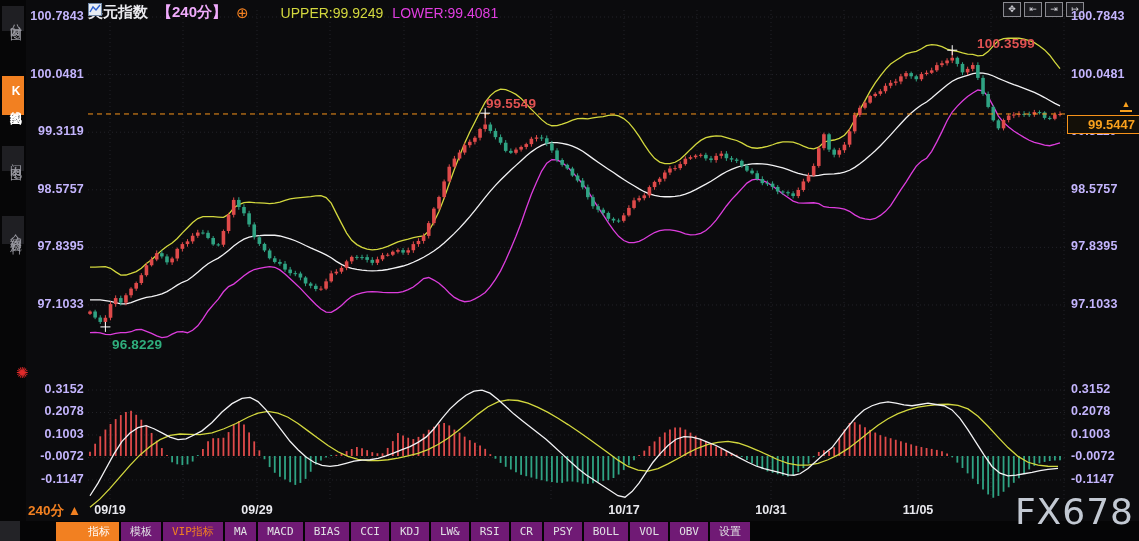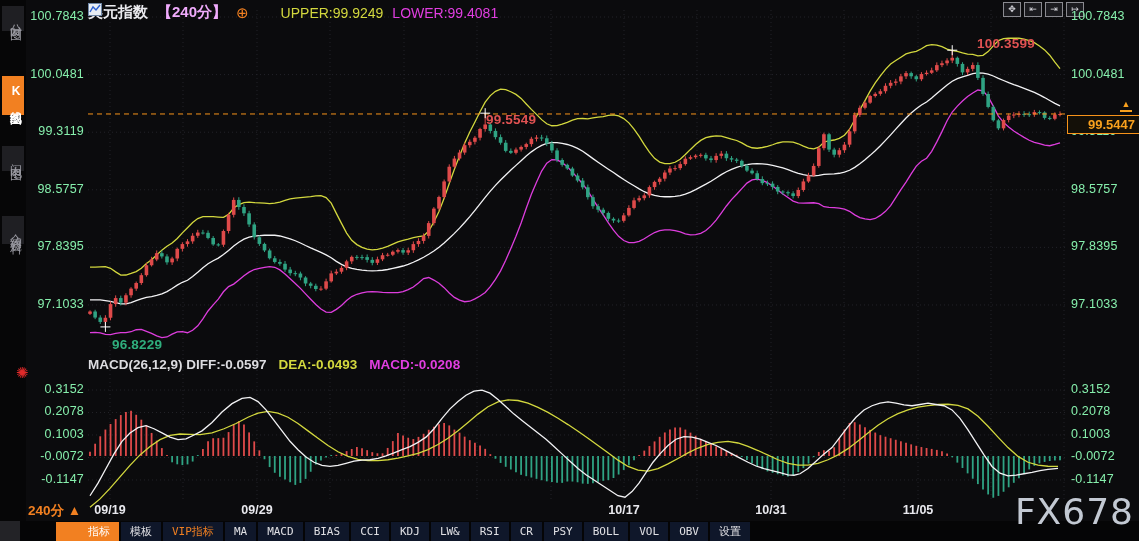--- a/index.html
+++ b/index.html
@@ -20,41 +20,41 @@
   #header .cplus{color:#f28021;font-size:15px;line-height:14px;}
   #header .boll{color:#dcdce0;font-size:14px;}
   #header .upper{color:#d3d83e;font-size:14px;}
   #header .lower{color:#e13ee1;font-size:14px;}
   .mini-chart{display:inline-block;width:14px;height:13px;}
   
   #toptools{position:absolute;left:1003px;top:2px;display:flex;gap:3px;}
   .tool{width:16px;height:13px;border:1px solid #8a8a90;background:#1b1b1f;color:#d6d6dc;
         font-size:9px;line-height:12px;text-align:center;cursor:pointer;}
   
-  .axis-label{position:absolute;font-size:12.5px;color:#86efac;font-weight:400;letter-spacing:.2px;}
+  .axis-label{position:absolute;font-size:12.5px;color:#c4b5fd;font-weight:700;letter-spacing:.2px;}
   .axis-label.right{text-align:left;}
   .x-label{position:absolute;top:503px;width:64px;text-align:center;color:#e9e9ee;
            font-size:12.5px;font-weight:bold;}
   
   .marker-label{position:absolute;font-size:13.5px;font-weight:bold;letter-spacing:.2px;}
   
   #price-box{position:absolute;left:1067px;top:115px;width:66px;height:17px;line-height:17px;
              border:1px solid #f7931a;background:#141008;color:#f8a01d;font-size:13px;
              font-weight:bold;padding-left:20px;z-index:6;}
   #price-anchor{position:absolute;left:1120px;top:99px;width:12px;text-align:center;color:#f8a01d;
                 font-size:9px;border-bottom:2px solid #f8a01d;line-height:11px;z-index:6;}
   
   #macd-header{position:absolute;left:88px;top:357px;display:flex;gap:12px;white-space:nowrap;
                font-size:13.5px;font-weight:600;}
   #macd-header .m1{color:#dcdce0;} #macd-header .m2{color:#d3d83e;} #macd-header .m3{color:#e13ee1;}
   
   #interval-tag{position:absolute;left:28px;top:502px;color:#f28021;font-size:13.5px;font-weight:bold;}
   #toolbar-bg{position:absolute;left:0;top:521px;width:1139px;height:20px;background:#050506;}
   #toolbar{position:absolute;left:56px;top:522px;height:19px;display:flex;gap:2px;z-index:4;}
-  .tb-btn{background:#0f172a;color:#e0e0e4;font-size:11px;line-height:19px;padding:0 9px;
+  .tb-btn{background:#701a75;color:#e0e0e4;font-size:11px;line-height:19px;padding:0 9px;
           font-family:"DejaVu Sans Mono",monospace;cursor:pointer;white-space:nowrap;}
   .tb-btn.active{background:#f28021;color:#fff;padding-left:32px;}
   .tb-btn.vip{color:#f28021;}
   #corner-block{position:absolute;left:0;top:521px;width:20px;height:20px;background:#232327;}
   #watermark{position:absolute;right:5px;top:491px;font-size:36px;color:#c3c9d3;
              font-family:"DejaVu Sans",sans-serif;letter-spacing:1px;}
 </style>
 </head>
 <body>
 
@@ -733,32 +733,27 @@
       <div class="axis-label right" style="left: 1071px; top: 449.478px;">-0.0072</div>
       <div class="axis-label" style="left: 2px; top: 471.978px; width: 82px; text-align: right;">-0.1147</div>
       <div class="axis-label right" style="left: 1071px; top: 471.978px;">-0.1147</div>
       <div class="x-label" style="left: 78px;">09/19</div>
       <div class="x-label" style="left: 225px;">09/29</div>
       <div class="x-label" style="left: 372px; margin-top: 32px;">10/08</div>
       <div class="x-label" style="left: 592px;">10/17</div>
       <div class="x-label" style="left: 739px;">10/31</div>
       <div class="x-label" style="left: 886px;">11/05</div>
       <div class="marker-label" style="left: 112px; top: 337px; color: rgb(47, 174, 125);">96.8229</div>
-      <div class="marker-label" style="left: 486px; top: 112px; color: rgb(224, 82, 82);">99.5549</div>
+      <div class="marker-label" style="left: 486px; top: 96px; color: rgb(224, 82, 82);">99.5549</div>
       <div class="marker-label" style="left: 929px; top: 36px; color: rgb(224, 82, 82); margin-left: 48px;">100.3599</div>
     </div>
 
   <div id="price-anchor">▲</div>
   <div id="price-box">99.5447</div>
 
-  <div id="macd-header">
-    <span class="m1">MACD(26,12,9) DIFF:-0.0597</span>
-    <span class="m2">DEA:-0.0493</span>
-    <span class="m3">MACD:-0.0208</span>
-  </div>
 
   <div id="interval-tag">
     <span>240分</span>
     <span>▲</span>
   </div>
   <div id="toolbar-bg"></div>
   <div id="corner-block"></div>
   <div id="toolbar">
       <span class="tb-btn active">指标</span>
       <span class="tb-btn">模板</span>

